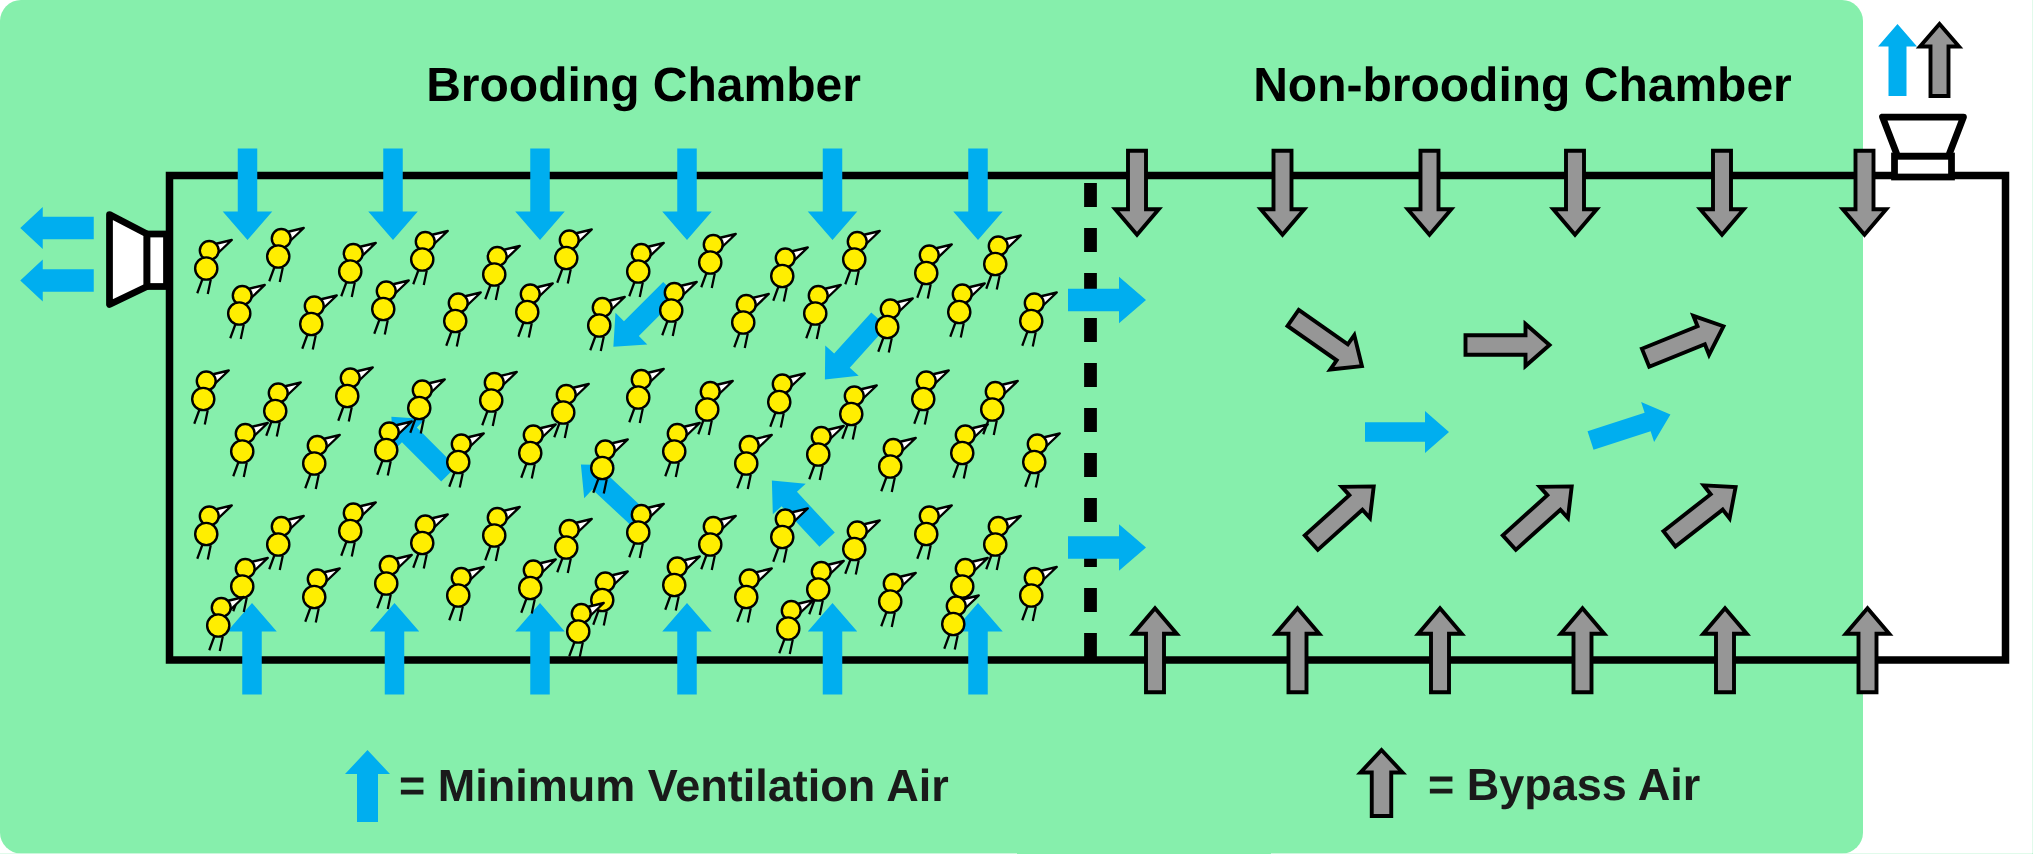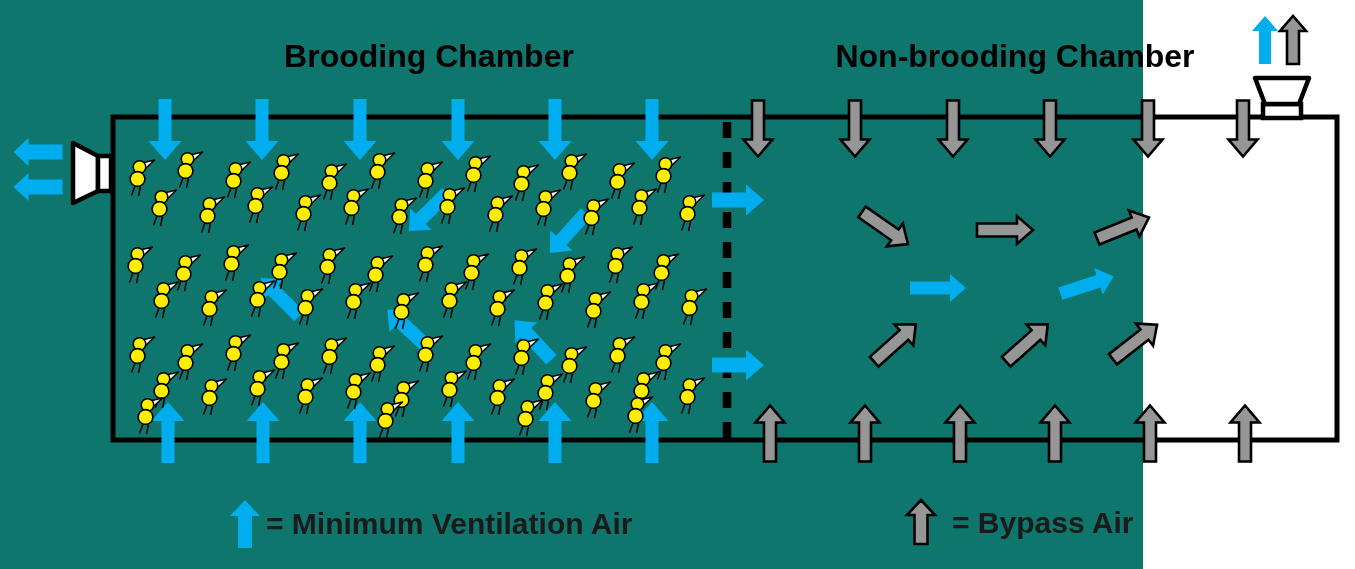--- a/index.html
+++ b/index.html
@@ -1,17 +1,17 @@
 <!DOCTYPE html>
 <html><head>
 <meta charset="utf-8">
 <style>
   html,body{margin:0;padding:0;background:#fff;overflow:hidden;}
-  .stage{position:relative;width:1143px;height:569px;background:#0f766e;
-         font-family:"Liberation Sans", sans-serif;}
+  .stage{position:relative;width:1242px;height:569px;background:#86efac;
+         font-family:"Liberation Sans", sans-serif;border-radius:14px;}
   svg{position:absolute;left:0;top:0;}
   .title{font-family:"Liberation Sans", sans-serif;font-weight:bold;font-size:32px;fill:#000;}
   .legend-text{font-family:"Liberation Sans", sans-serif;font-weight:bold;font-size:30px;fill:#1a1a1a;}
 </style>
 </head>
 <body>
 
 <div class="stage">
   <svg id="diagram" width="1355" height="569" viewBox="0 0 1355 569">
     <defs>

